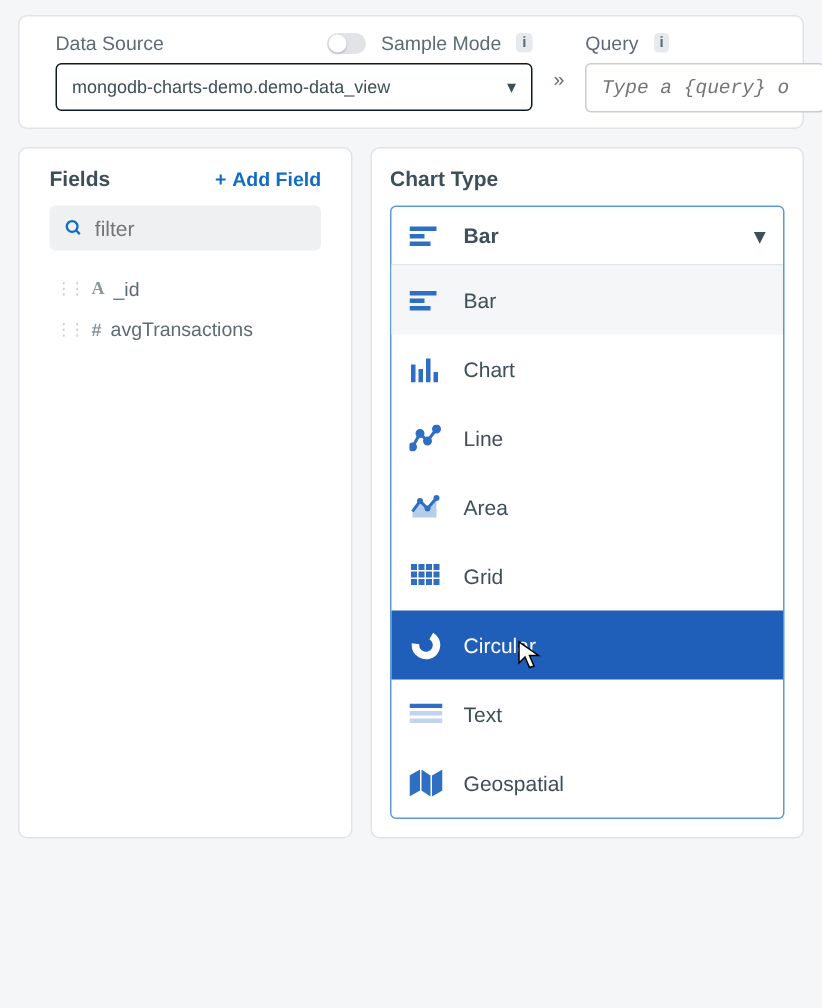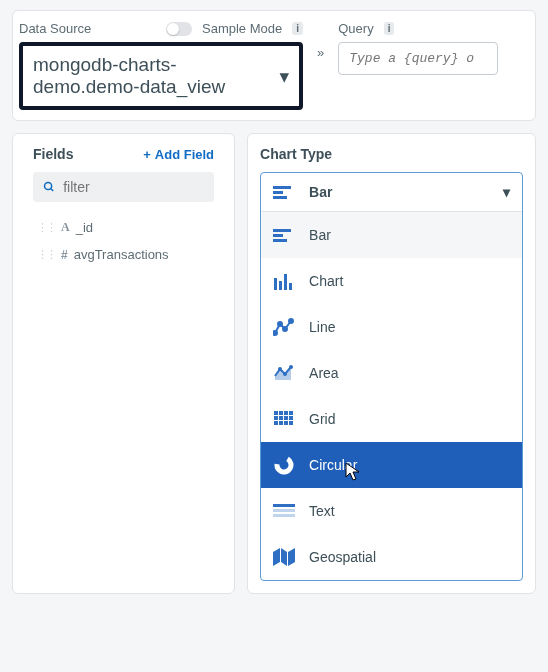--- a/index.html
+++ b/index.html
@@ -1,23 +1,23 @@
 <!DOCTYPE html>
 <html><head>
 <meta charset="utf-8">
 <style>
 * { box-sizing: border-box; margin: 0; padding: 0; font-family: -apple-system, BlinkMacSystemFont, "Segoe UI", Helvetica, Arial, sans-serif; }
 body { background: #f5f6f7; width: 548px; height: 672px; overflow: hidden; }
-.topbar { background: #fff; border: 1px solid #e1e3e6; border-radius: 6px; margin: 10px 12px 0 12px; padding: 10px 6px; display: flex; align-items: flex-start; gap: 14px; }
+.topbar { background: #fff; border: 1px solid #e1e3e6; border-radius: 6px; margin: 10px 12px 0 12px; padding: 10px 24px; display: flex; align-items: flex-start; gap: 14px; }
 .top-col { display: flex; flex-direction: column; gap: 6px; }
 .top-labels { display: flex; align-items: center; gap: 10px; font-size: 13px; color: #5d6c74; }
 .info-badge { background: #e7eaed; color: #5d6c74; font-size: 10px; font-weight: 600; padding: 1px 4px; border-radius: 3px; }
 .toggle { width: 26px; height: 14px; background: #e1e3e6; border-radius: 7px; position: relative; }
 .toggle::after { content: ""; position: absolute; width: 12px; height: 12px; background: #fff; border-radius: 50%; top: 1px; left: 1px; box-shadow: 0 1px 2px rgba(0,0,0,0.2); }
-.source-select { border: 4px solid #0f172a; border-radius: 4px; padding: 8px 10px; width: 284px; display: flex; justify-content: space-between; align-items: center; font-size: 19px; color: #3d4f58; background: #fff; }
+.source-select { border: 1px solid #0f172a; border-radius: 4px; padding: 8px 10px; width: 318px; display: flex; justify-content: space-between; align-items: center; font-size: 12px; color: #3d4f58; background: #fff; }
 .chevrons { color: #5d6c74; font-size: 13px; padding-top: 24px; }
 .query-input { border: 1px solid #c5ccd3; border-radius: 4px; padding: 8px 10px; width: 160px; font-size: 13px; font-family: "Courier New", monospace; font-style: italic; color: #6d28d9; background: #fff; }
 .main { display: flex; gap: 12px; margin: 12px; }
 .left-panel { background: #fff; border: 1px solid #e1e3e6; border-radius: 6px; width: 230px; padding: 12px 20px; }
 .fields-header { display: flex; justify-content: space-between; align-items: center; margin-bottom: 10px; }
 .fields-title { font-size: 14px; font-weight: 600; color: #3d4f58; }
 .add-field { color: #116cc4; font-size: 13px; font-weight: 600; display: flex; align-items: center; gap: 4px; }
 .filter-box { background: #eef0f2; border-radius: 4px; padding: 7px 10px; display: flex; align-items: center; gap: 8px; margin-bottom: 12px; }
 .filter-box input { border: none; background: transparent; font-size: 14px; color: #5d6c74; outline: none; width: 100%; }
 .field-row { display: flex; align-items: center; gap: 6px; padding: 6px 4px; font-size: 13px; color: #5d6c74; }

